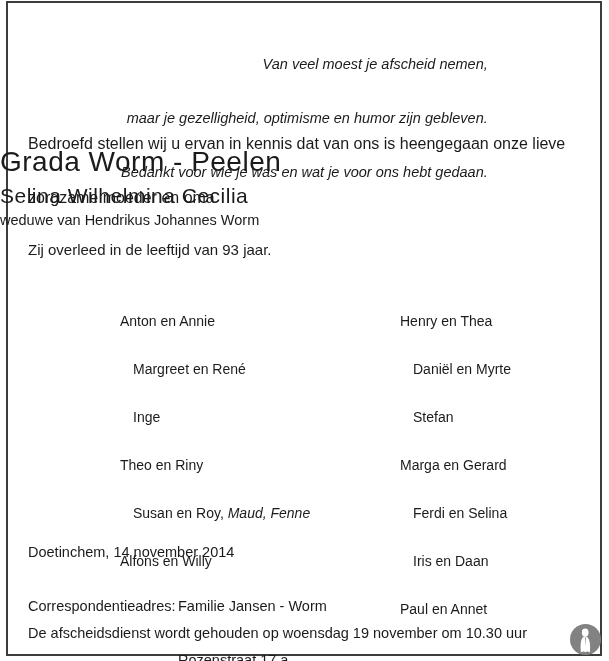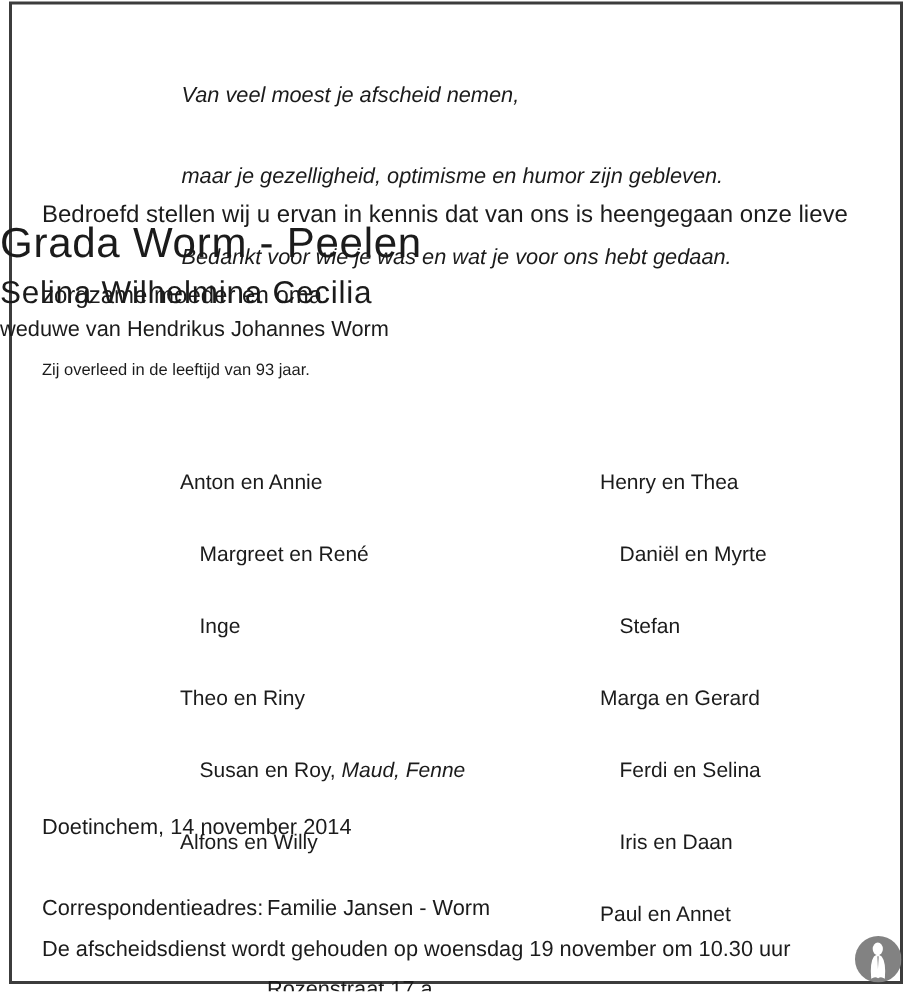--- a/index.html
+++ b/index.html
@@ -19,32 +19,33 @@
     border: 2px solid #3c3c3c;
   }
   .abs { position: absolute; }
 
   .poem {
     left: 121px; top: 19px;
     font-style: italic;
     font-size: 14.5px;
     line-height: 18px;
     white-space: pre;
+    text-align: right;
   }
   .announcement {
     left: 28px; top: 99px;
     font-size: 16px;
     line-height: 18px;
     white-space: pre;
   }
   .centerline { left: 0; width: 609px; text-align: left; }
   .name-main  { top: 146px; font-size: 28px; letter-spacing: 0.5px; }
   .name-full  { top: 184px; font-size: 21px; letter-spacing: 0.5px; }
   .widow-line { top: 212px; font-size: 14.5px; }
-  .age-line   { left: 28px; top: 241px; font-size: 11px; }
+  .age-line   { left: 28px; top: 241px; font-size: 15px; }
 
   .family-col { font-size: 14px; line-height: 16px; white-space: pre; }
   .family-left  { left: 120px; top: 281px; }
   .family-right { left: 400px; top: 281px; }
   .lvl1 { padding-left: 13px; }
   .it { font-style: italic; }
 
   .closing {
     left: 28px; top: 507px;
     font-size: 14.5px;

